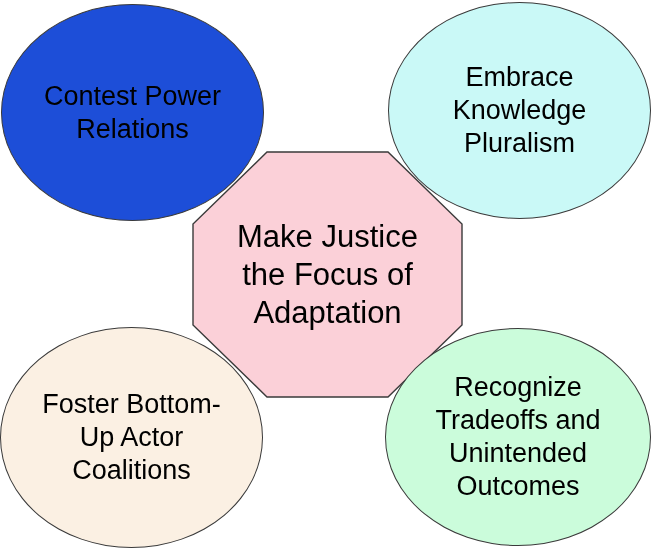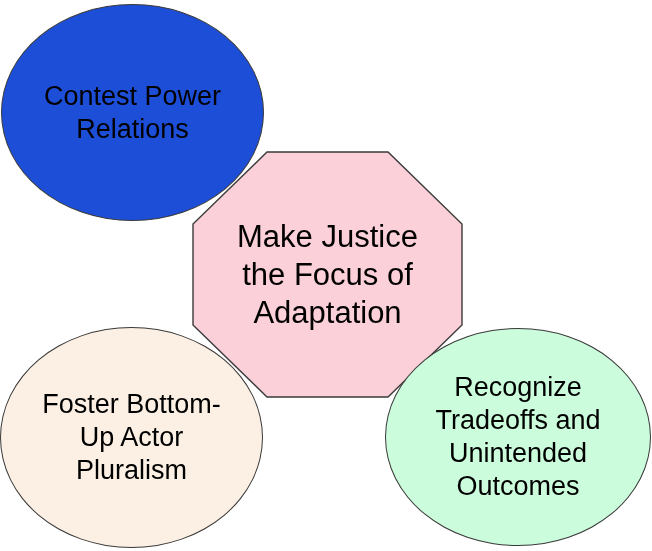--- a/index.html
+++ b/index.html
@@ -75,25 +75,30 @@
     <span class="label">Make Justice
 the Focus of
 Adaptation</span>
   </div>
 
   <div class="bubble bubble-top-left" style="background-color: #1d4ed8;">
     <span class="label">Contest Power
 Relations</span>
   </div>
 
+  <div class="bubble bubble-top-right" style="background-color: rgb(202, 249, 247);">
+    <span class="label">Embrace
+Knowledge
+Pluralism</span>
+  </div>
 
   <div class="bubble bubble-bottom-left" style="background-color: rgb(251, 240, 227);">
     <span class="label">Foster Bottom-
 Up Actor
-Pluralism</span>
+Coalitions</span>
   </div>
 
   <div class="bubble bubble-bottom-right" style="background-color: rgb(203, 252, 219);">
     <span class="label">Recognize
 Tradeoffs and
 Unintended
 Outcomes</span>
   </div>
 
 </div>

